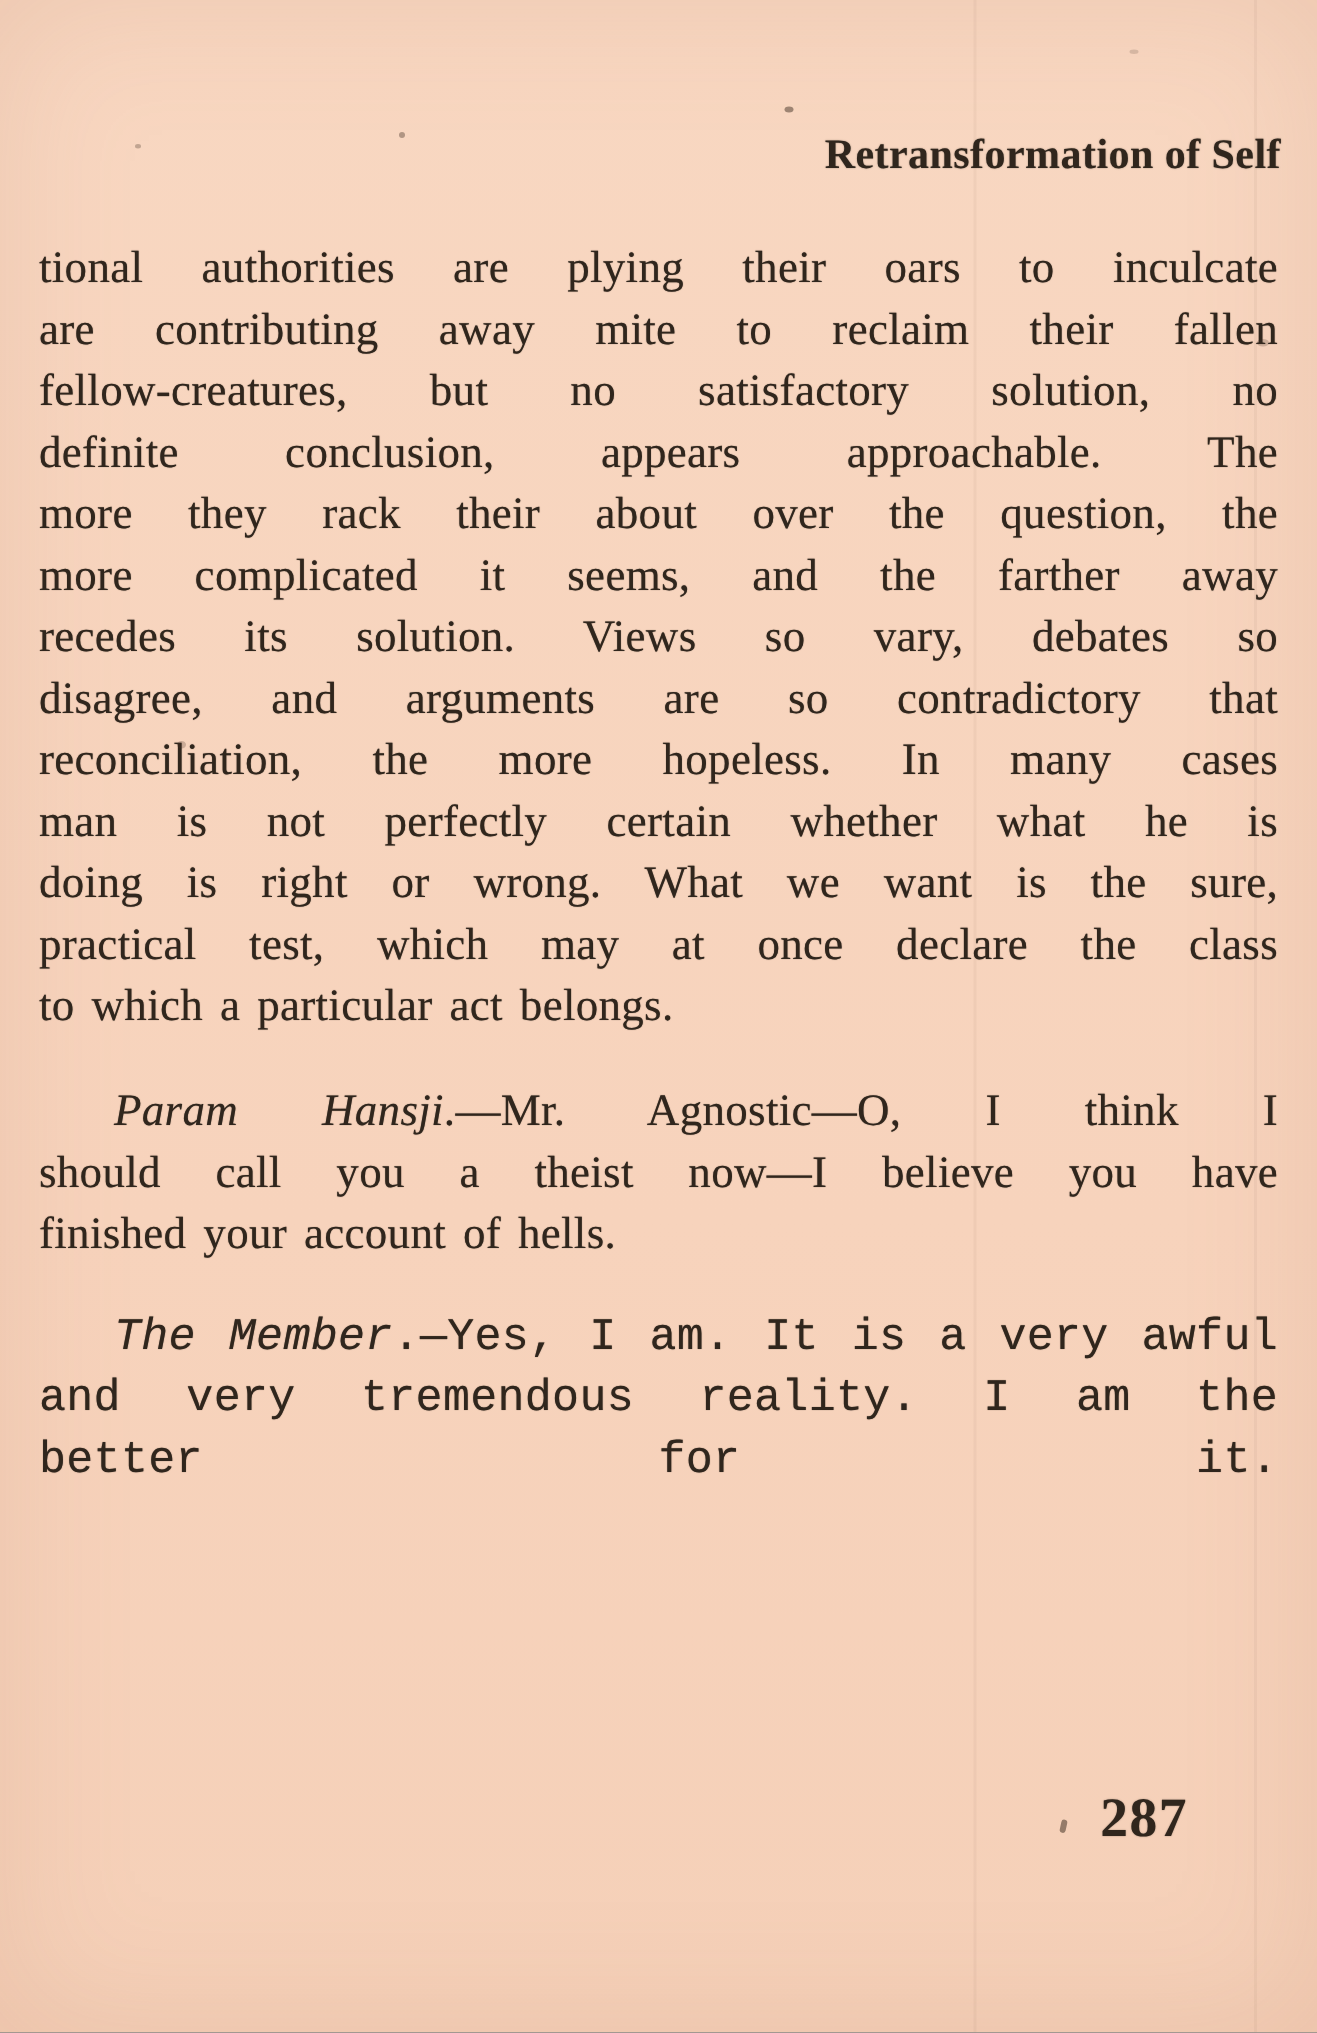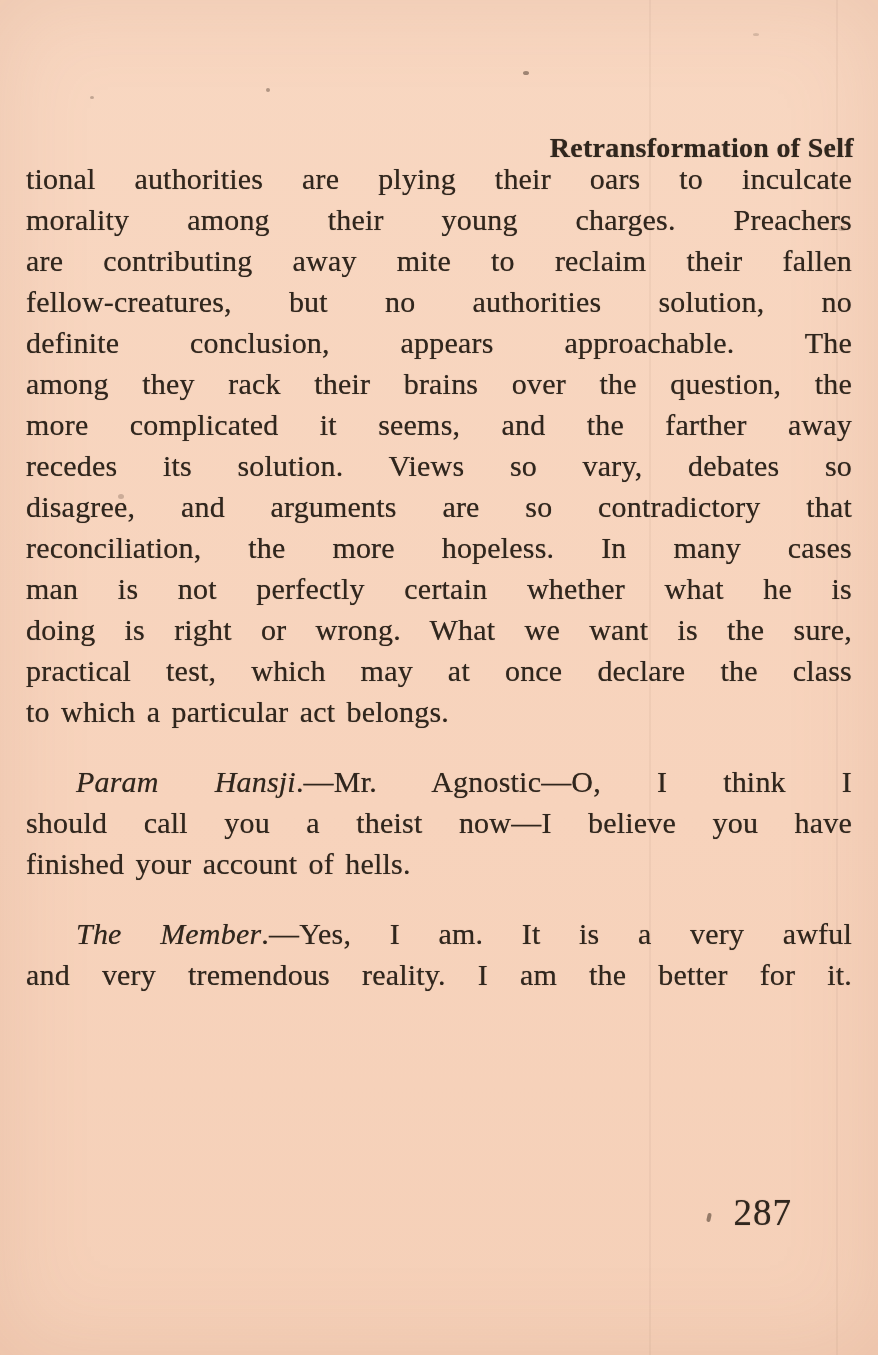--- a/index.html
+++ b/index.html
@@ -19,51 +19,50 @@
     background: rgba(120, 80, 60, 0.06);
   }
   .running-header {
     position: absolute;
     top: 88px;
     right: 24px;
     font-size: 28px;
     font-weight: bold;
     letter-spacing: 0.3px;
     text-shadow: 0 0 1px rgba(48, 38, 29, 0.55);
-    margin-top: 44px;
   }
   .page-body {
     position: absolute;
     left: 26px;
     right: 26px;
     top: 158px;
   }
   .para { margin: 0 0 29px 0; }
-  .para:last-child { margin-bottom: 0; }
+  .para:last-child { margin-bottom: 0; font-family: Liberation Mono, monospace; }
   .line {
     font-size: 30px;
     line-height: 41px;
     word-spacing: 0.12em;
     letter-spacing: 0.2px;
     text-shadow: 0 0 0.7px rgba(48, 38, 29, 0.65);
     white-space: nowrap;
   }
   .line.justify {
     white-space: normal;
     text-align: justify;
     text-align-last: justify;
   }
   .para.indent .line:first-child { text-indent: 50px; }
   .line i { font-style: italic; }
   .page-number {
     position: absolute;
     top: 1191px;
     right: 86px;
     font-size: 37px;
-    font-weight: normal;
+    font-weight: bold;
     letter-spacing: 1px;
     text-shadow: 0 0 1px rgba(48, 38, 29, 0.5);
   }
   .comma-mark {
     position: absolute;
     top: 1213px;
     left: 707px;
     width: 4px;
     height: 9px;
     background: rgba(70, 52, 40, 0.55);
@@ -87,25 +86,24 @@
 
 <div class="page">
   <div class="crease" style="left:649px;"></div>
   <div class="crease" style="left:836px;"></div>
 
   <div class="running-header">Retransformation of Self</div>
 
   <div class="page-body">
       <div class="para">
         <div class="line justify">tional authorities are plying their oars to inculcate</div>
-        <div class="line justify">morality among their young charges. Preachers</div>
         <div class="line justify">are contributing away mite to reclaim their fallen</div>
-        <div class="line justify">fellow-creatures, but no authorities solution, no</div>
+        <div class="line justify">fellow-creatures, but no satisfactory solution, no</div>
         <div class="line justify">definite conclusion, appears approachable. The</div>
-        <div class="line justify">among they rack their brains over the question, the</div>
+        <div class="line justify">more they rack their about over the question, the</div>
         <div class="line justify">more complicated it seems, and the farther away</div>
         <div class="line justify">recedes its solution. Views so vary, debates so</div>
         <div class="line justify">disagree, and arguments are so contradictory that</div>
         <div class="line justify">reconciliation, the more hopeless. In many cases</div>
         <div class="line justify">man is not perfectly certain whether what he is</div>
         <div class="line justify">doing is right or wrong. What we want is the sure,</div>
         <div class="line justify">practical test, which may at once declare the class</div>
         <div class="line">to which a particular act belongs.</div>
       </div>
       <div class="para indent">

